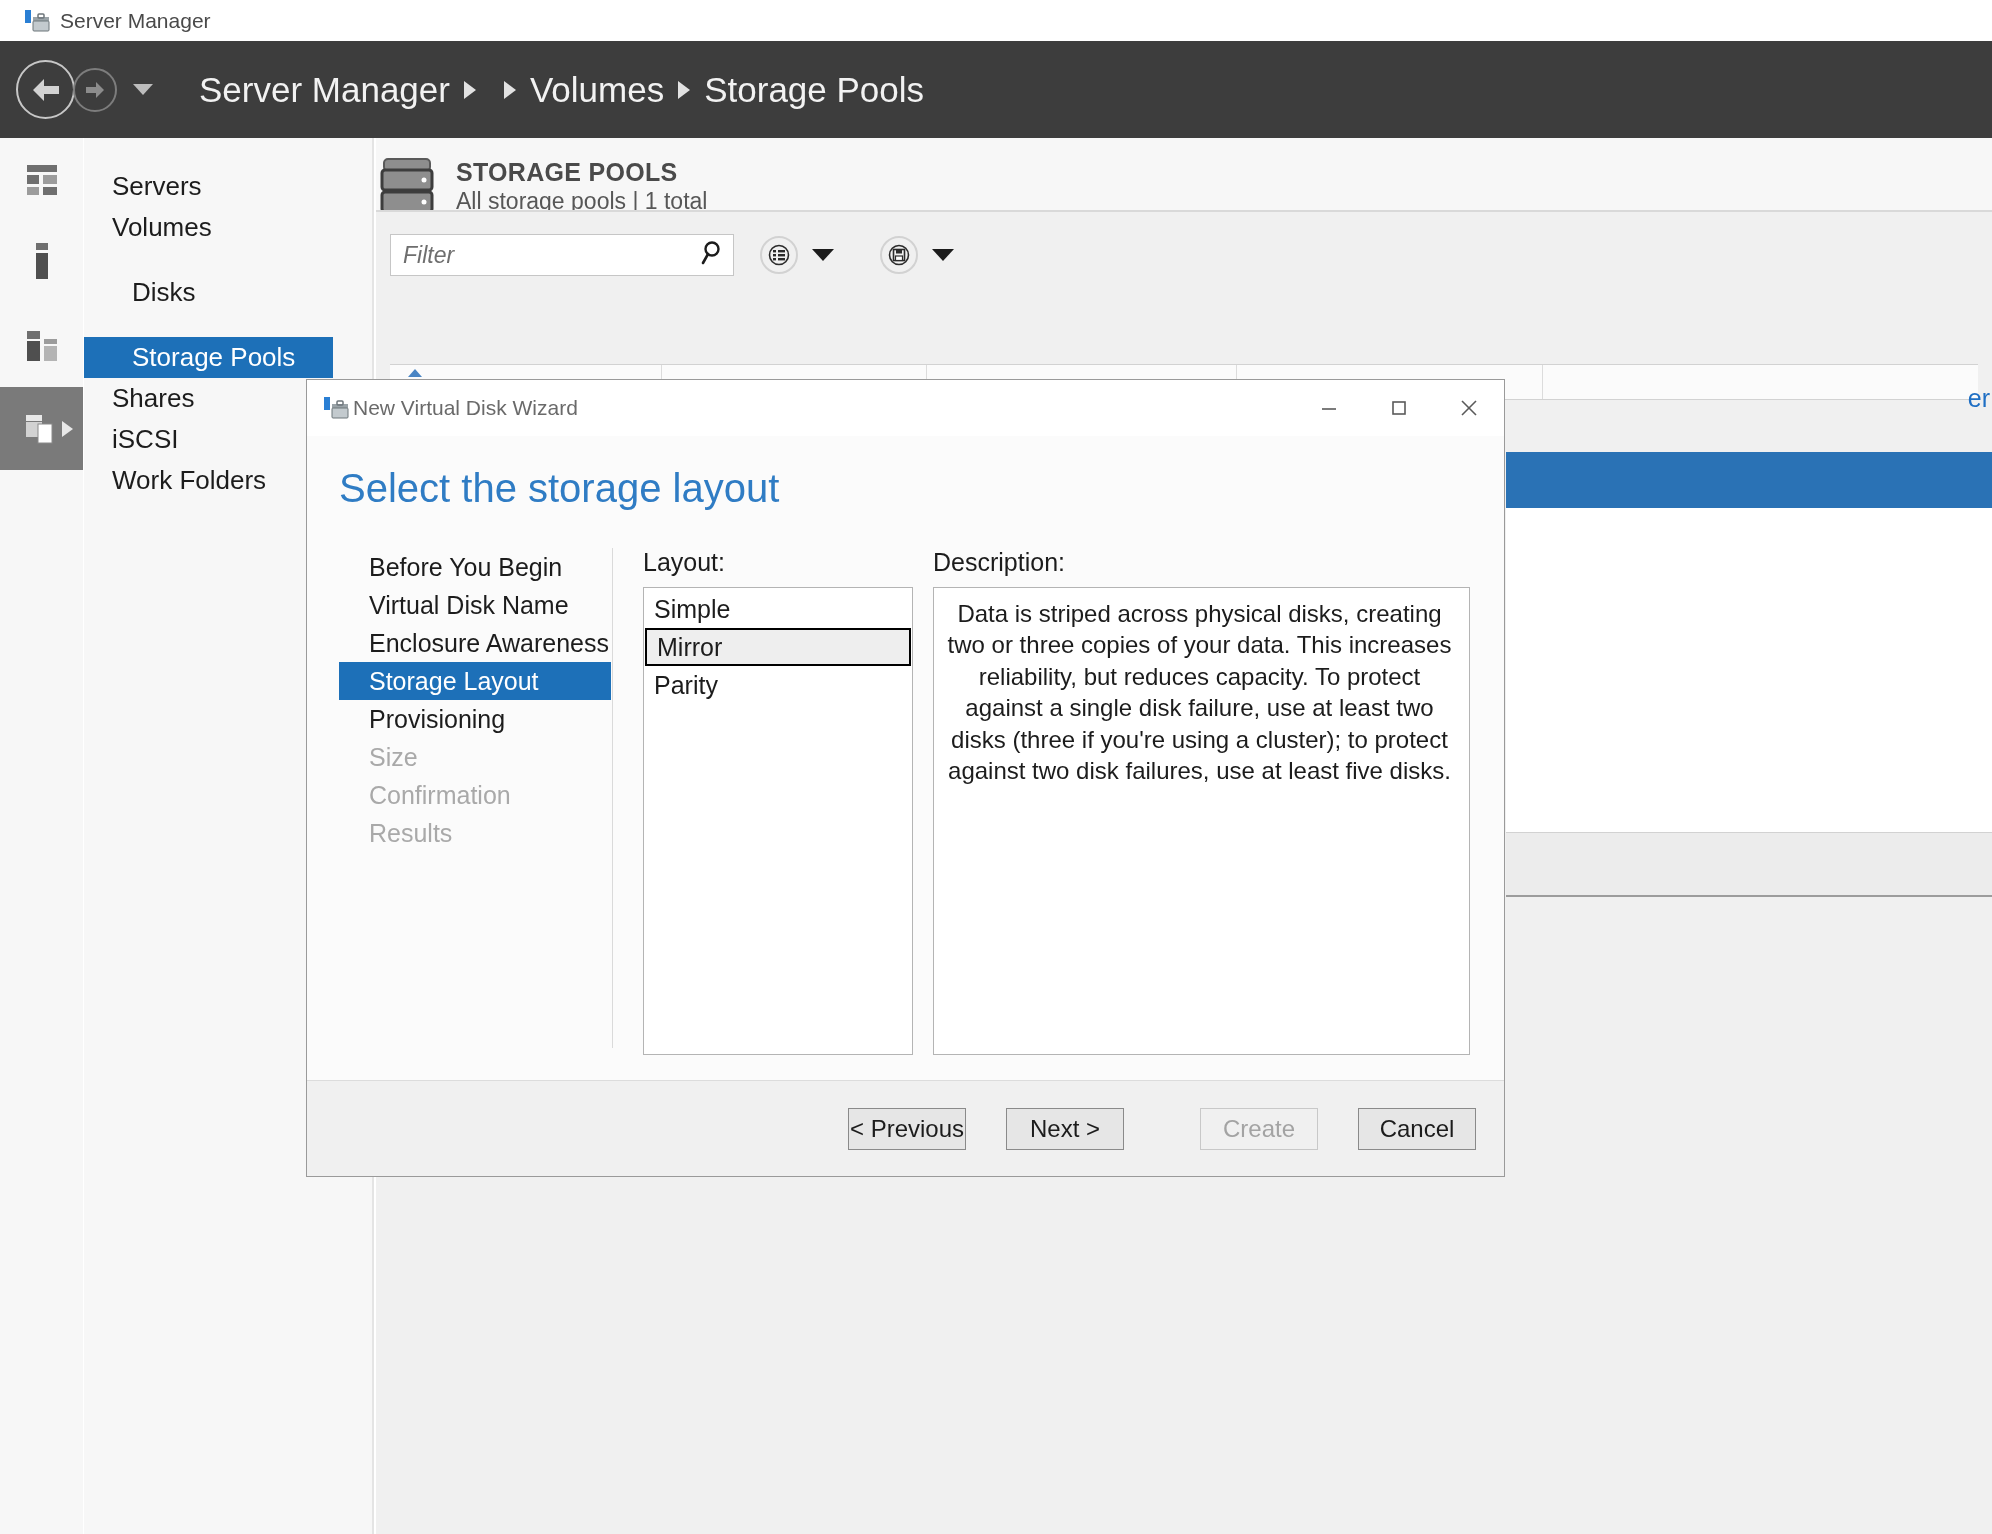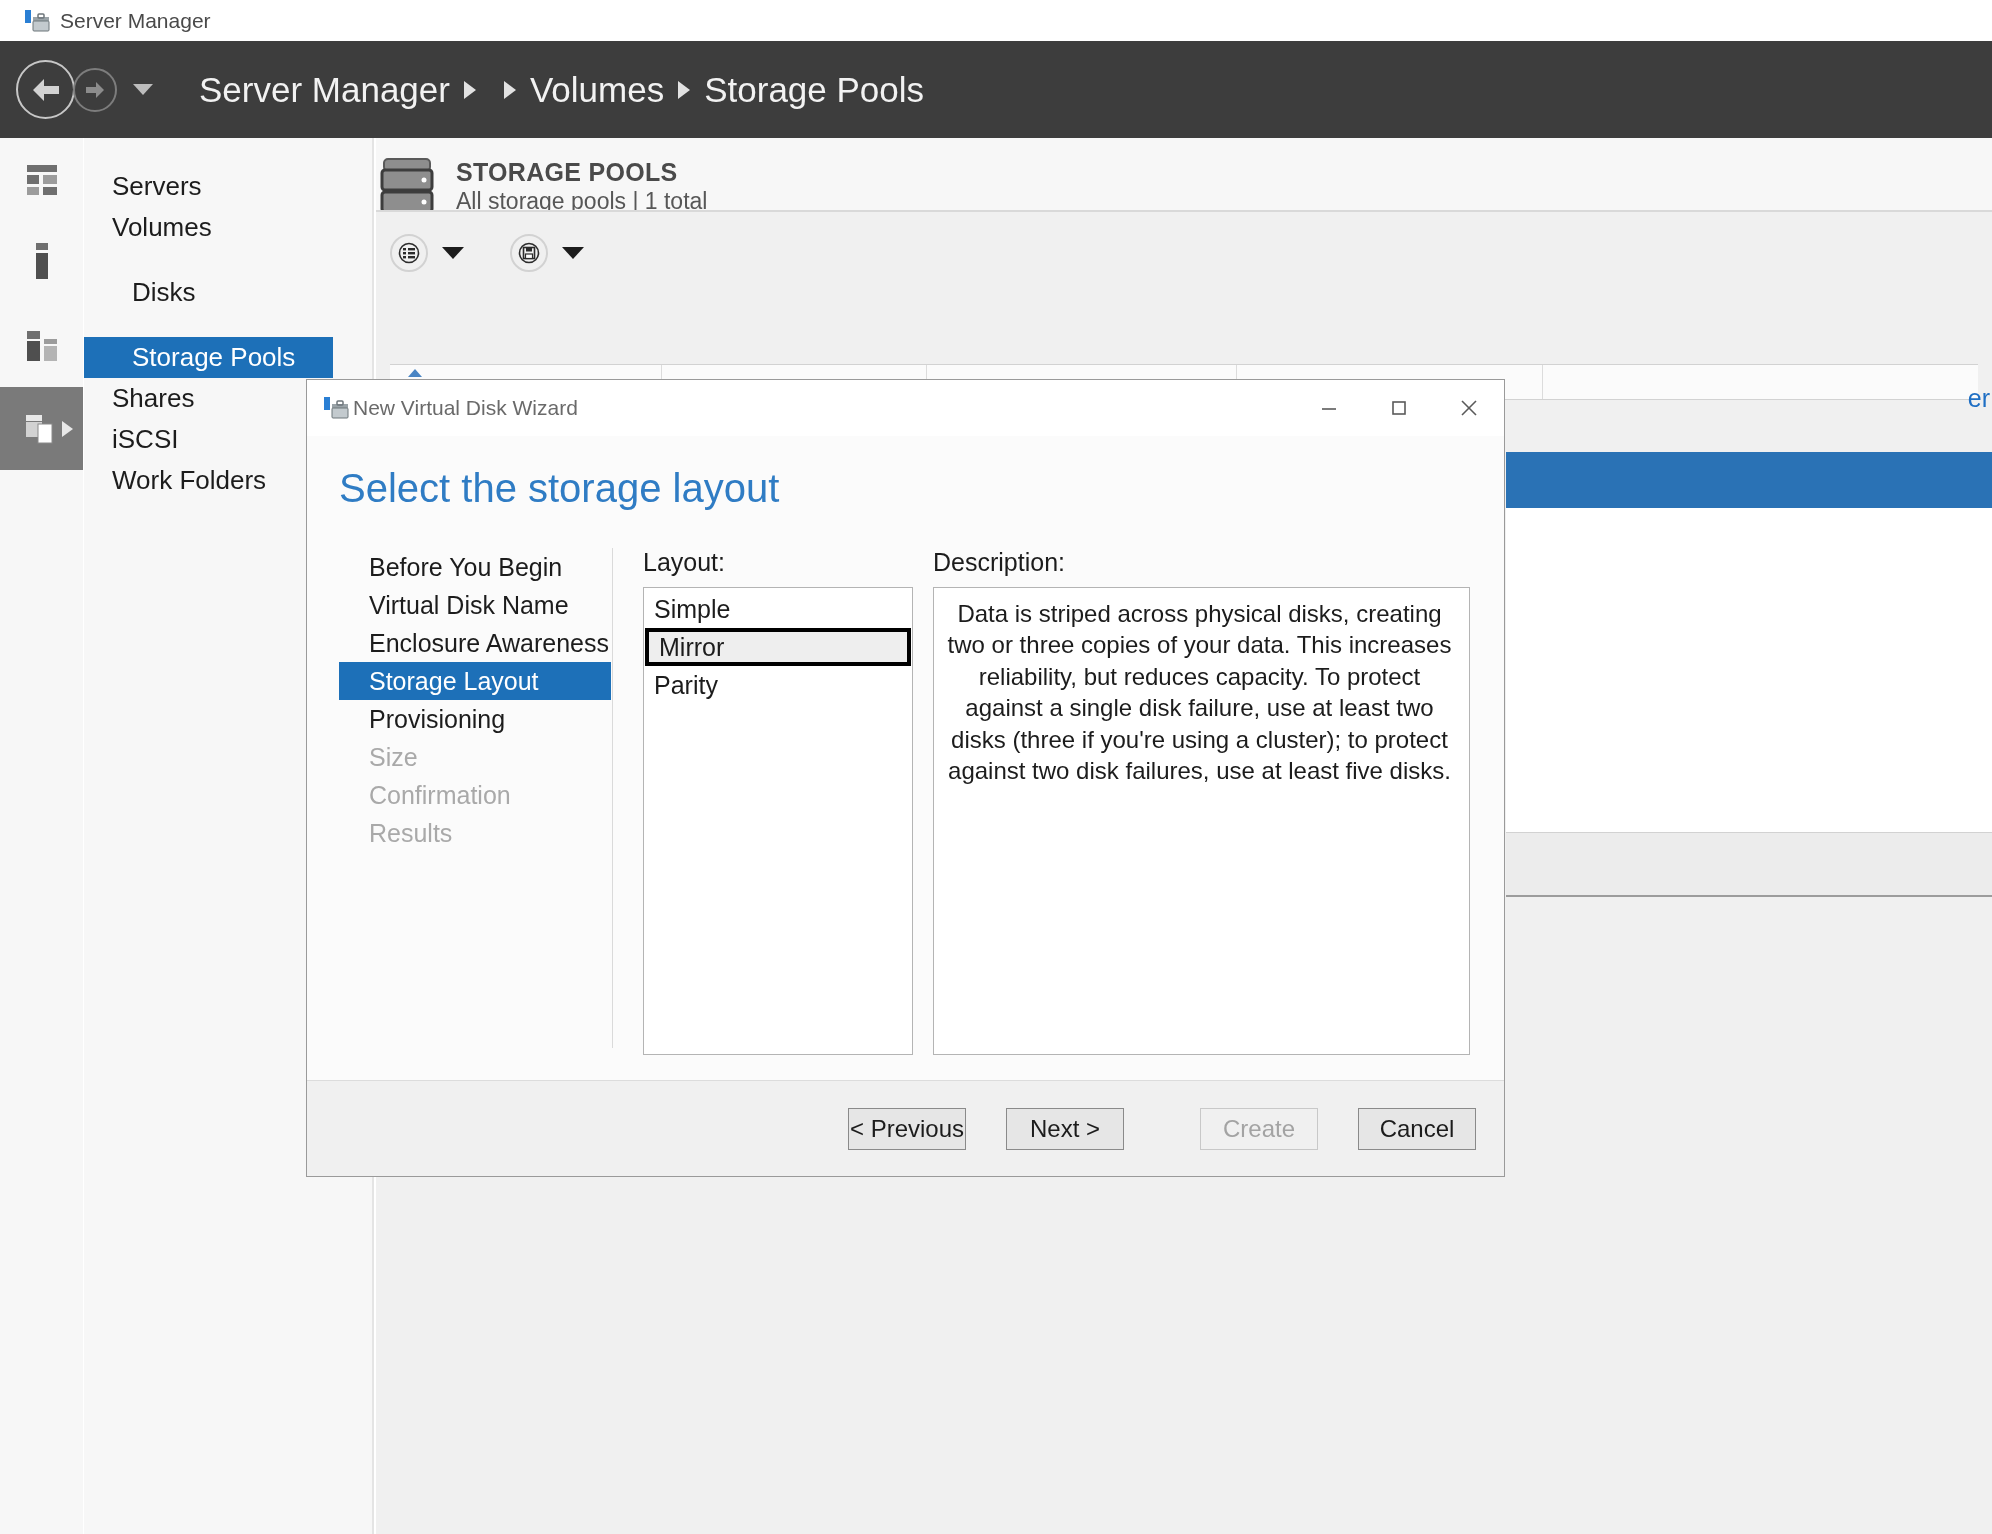--- a/index.html
+++ b/index.html
@@ -342,21 +342,21 @@
   .list-opt {
     height: 38px;
     display: flex; align-items: center;
     font-size: 25px;
     color: #1c1c1c;
     padding-left: 10px;
     box-sizing: border-box;
   }
   .list-opt.selected {
     background: #eeeeee;
-    border: 4px solid #000000;
+    border: 2px solid #000000;
     margin: 0 1px;
   }
   .desc-col {
     position: absolute;
     left: 626px; top: 0;
     width: 540px;
   }
   .descbox {
     width: 537px; height: 468px;
     background: #ffffff;
@@ -497,20 +497,29 @@
       </svg>
     </span>
     <div>
       <div class="pool-title">STORAGE POOLS</div>
       <div class="pool-sub">All storage pools | 1 total</div>
     </div>
   </div>
 
   <div class="tile">
     <div class="filter-row">
+      <div class="filter-box">
+        <span class="filter-ph">Filter</span>
+        <span>
+          <svg width="24" height="26" viewBox="0 0 24 26">
+            <circle cx="13" cy="9" r="6.5" fill="none" stroke="#1c1c1c" stroke-width="2.4"></circle>
+            <line x1="9" y1="14" x2="4" y2="23" stroke="#1c1c1c" stroke-width="2.6" stroke-linecap="round"></line>
+          </svg>
+        </span>
+      </div>
 
       <div class="tb-group">
         <span class="tb-circle">
           <svg width="22" height="22" viewBox="0 0 22 22">
             <circle cx="11" cy="11" r="9.5" fill="none" stroke="#2b2b2b" stroke-width="1.6"></circle>
             <rect x="5" y="6" width="3" height="2.4" fill="#2b2b2b"></rect>
             <rect x="10" y="6" width="7" height="2.4" fill="#2b2b2b"></rect>
             <rect x="5" y="10" width="3" height="2.4" fill="#2b2b2b"></rect>
             <rect x="10" y="10" width="7" height="2.4" fill="#2b2b2b"></rect>
             <rect x="5" y="14" width="3" height="2.4" fill="#2b2b2b"></rect>

